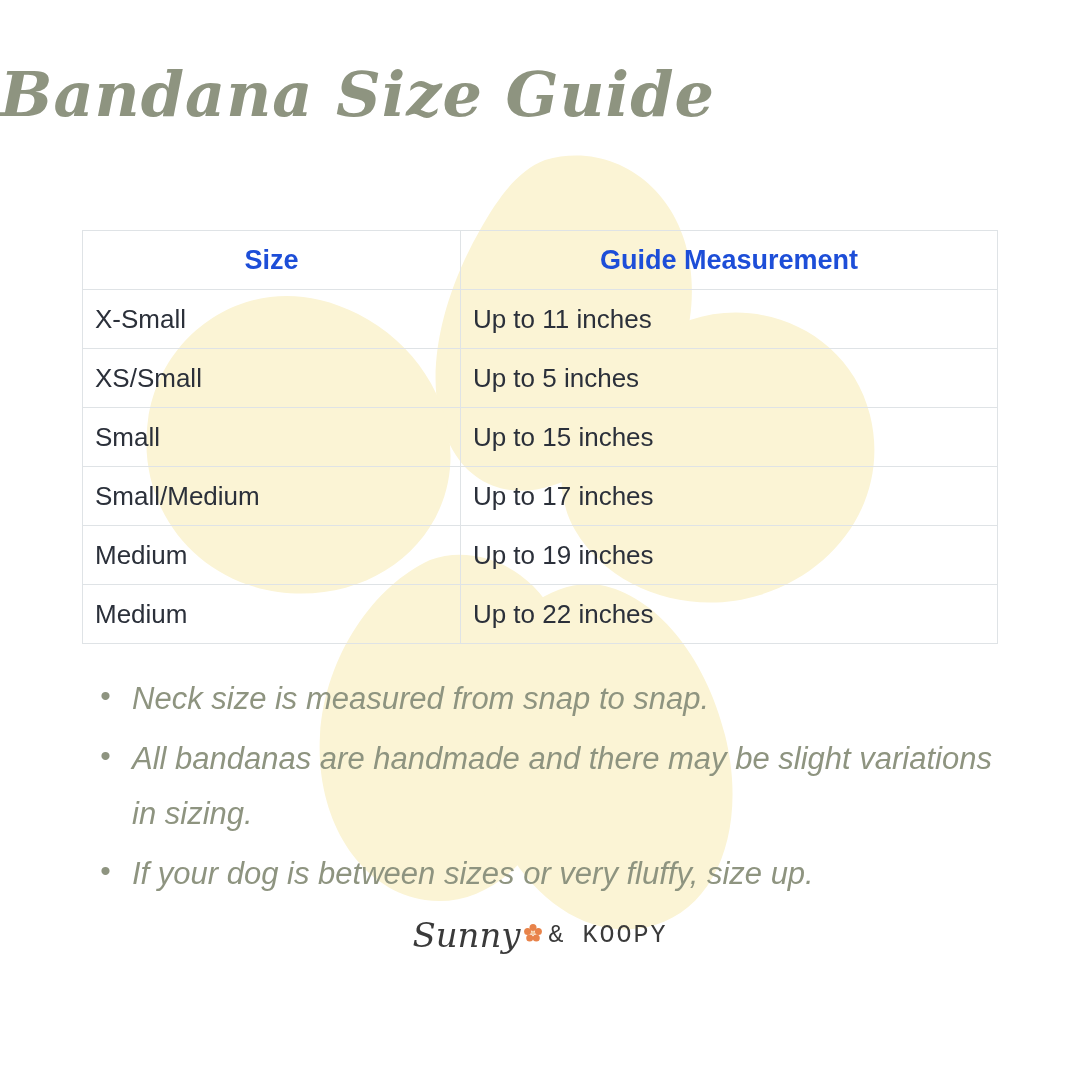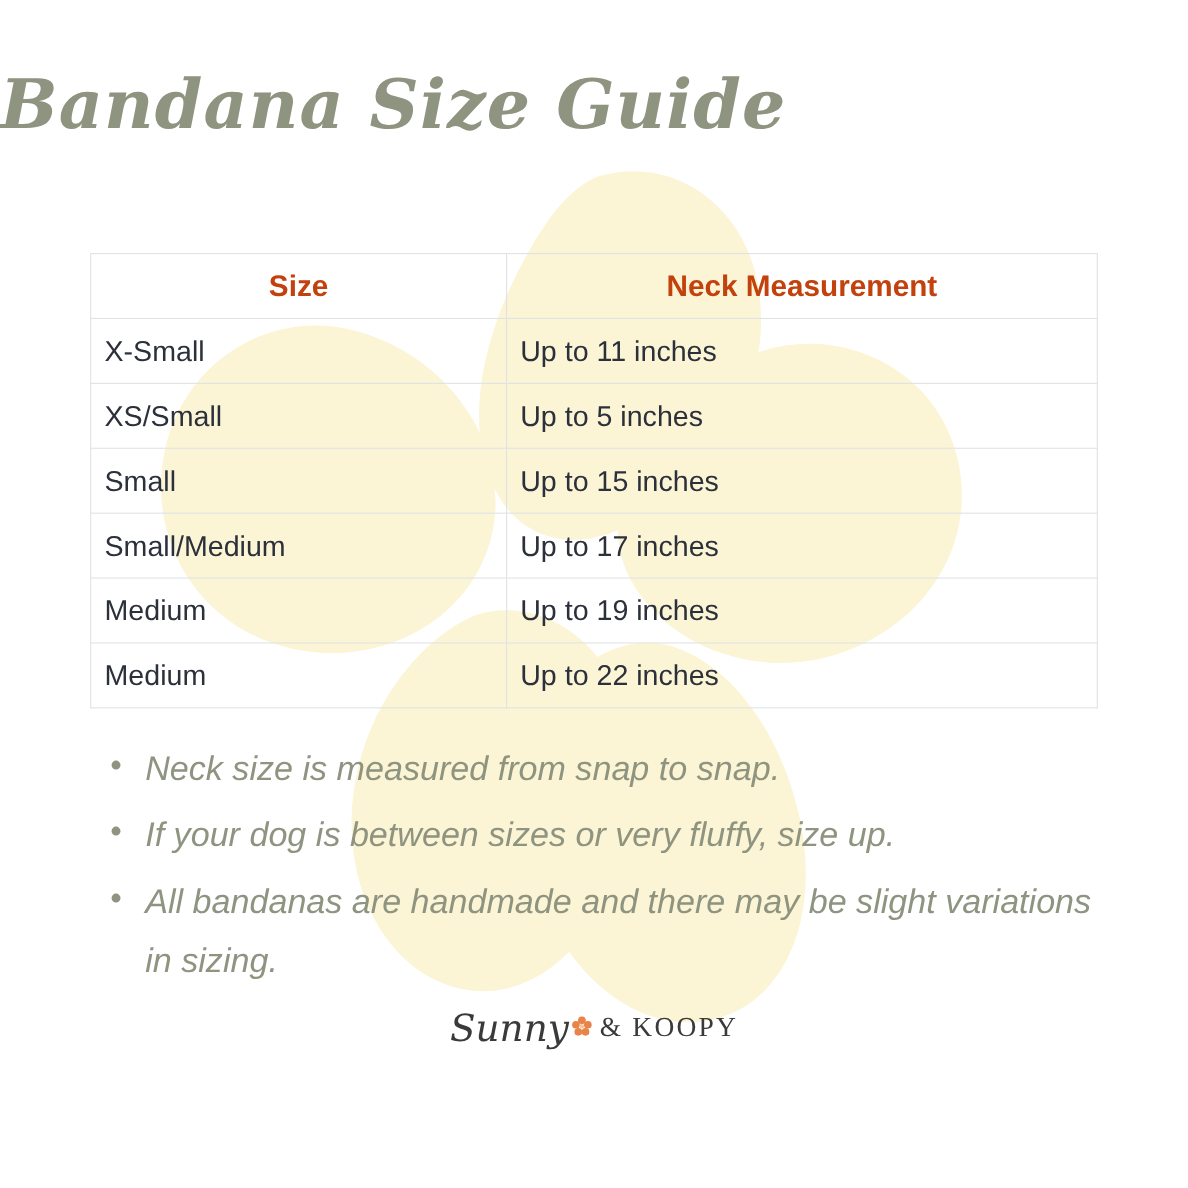--- a/index.html
+++ b/index.html
@@ -66,21 +66,21 @@
     padding: 0;
     height: 58px;
     vertical-align: middle;
     color: #2c3038;
   }
   table.size-table th {
     text-align: center;
     font-size: 27px;
     font-weight: 700;
     font-family: "Liberation Sans", sans-serif;
-    color: #c2410c;
+    color: #1d4ed8;
     margin-top: 41px;
   }
   table.size-table td {
     font-size: 26px;
     font-weight: 400;
     padding-left: 12px;
     color: #2b303a;
   }
   col.c1 { width: 41.3%; }
   col.c2 { width: 58.7%; }
@@ -132,21 +132,21 @@
     color: #3a3a3a;
     vertical-align: middle;
     text-align: right;
   }
   .footer .brand-flower {
     display: inline-block;
     vertical-align: middle;
     margin: 0 6px 0 2px;
   }
   .footer .brand-rest {
-    font-family: Liberation Serif, serif;
+    font-family: Liberation Mono, monospace;
     font-size: 25px;
     letter-spacing: 2px;
     color: #3a3a3a;
     vertical-align: middle;
   }
 </style>
 </head>
 <body>
 
 <div class="page">
@@ -165,21 +165,21 @@
 
   <div class="table-wrap">
     <table class="size-table">
       <colgroup>
           <col class="c1">
           <col class="c2">
         </colgroup>
       <thead>
         <tr>
           <th>Size</th>
-          <th>Neck Measurement</th>
+          <th>Guide Measurement</th>
         </tr>
       </thead>
       <tbody>
         <tr>
           <td>X-Small</td>
           <td>Up to 11 inches</td>
         </tr>
         <tr>
           <td>XS/Small</td>
           <td>Up to 5 inches</td>
@@ -200,22 +200,22 @@
           <td>Medium</td>
           <td>Up to 22 inches</td>
         </tr>
       </tbody>
     </table>
   </div>
 
   <div class="notes">
     <ul>
       <li>Neck size is measured from snap to snap.</li>
+      <li>All bandanas are handmade and there may be slight variations in sizing.</li>
       <li>If your dog is between sizes or very fluffy, size up.</li>
-      <li>All bandanas are handmade and there may be slight variations in sizing.</li>
     </ul>
   </div>
 
   <div class="footer">
     <span class="brand-script">Sunny</span><span class="brand-flower"><svg width="20" height="20" viewBox="0 0 20 20" xmlns="http://www.w3.org/2000/svg">
           <g fill="#e8834a">
             <circle cx="10" cy="4.6" r="3.5"></circle>
             <circle cx="15.4" cy="8.6" r="3.5"></circle>
             <circle cx="13.3" cy="15" r="3.5"></circle>
             <circle cx="6.7" cy="15" r="3.5"></circle>

